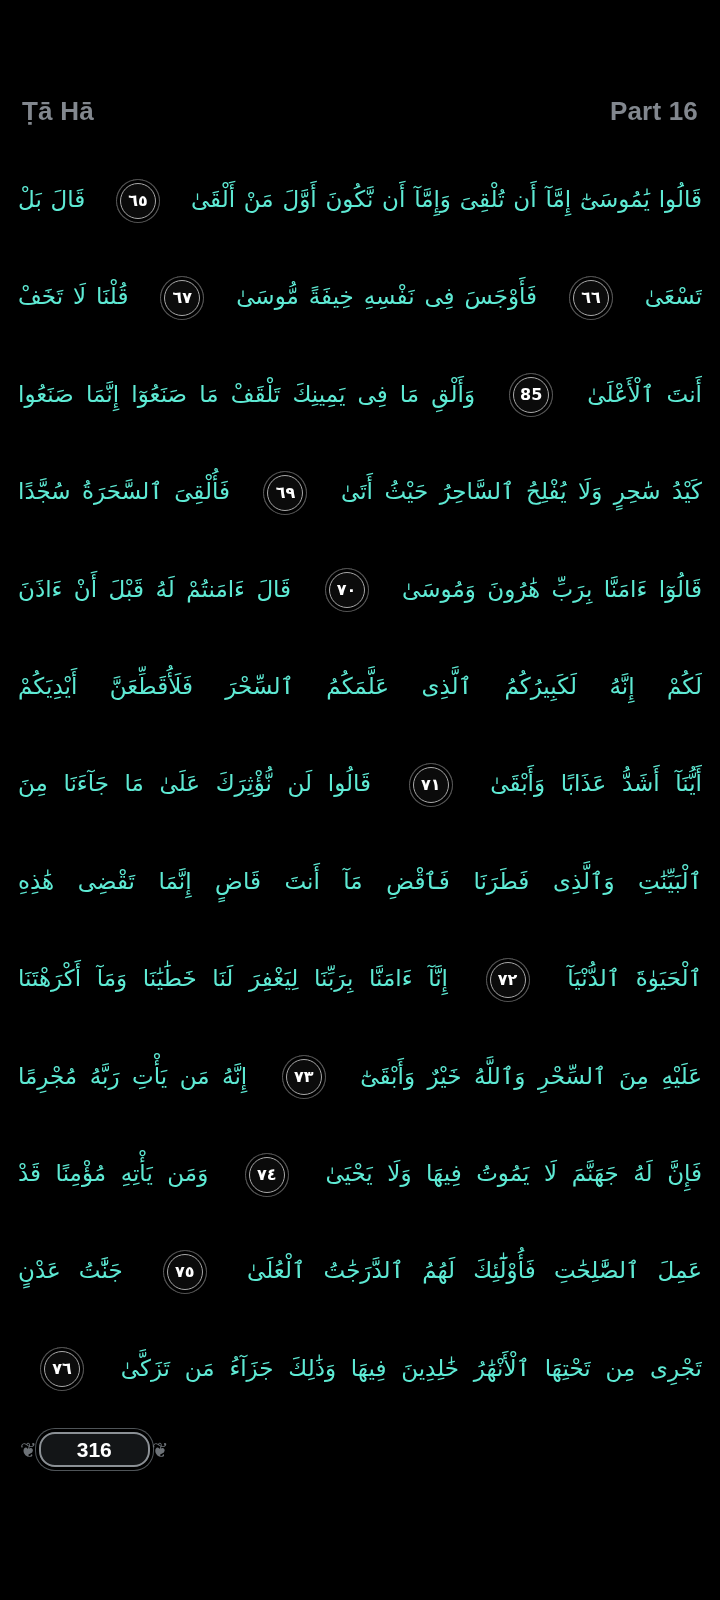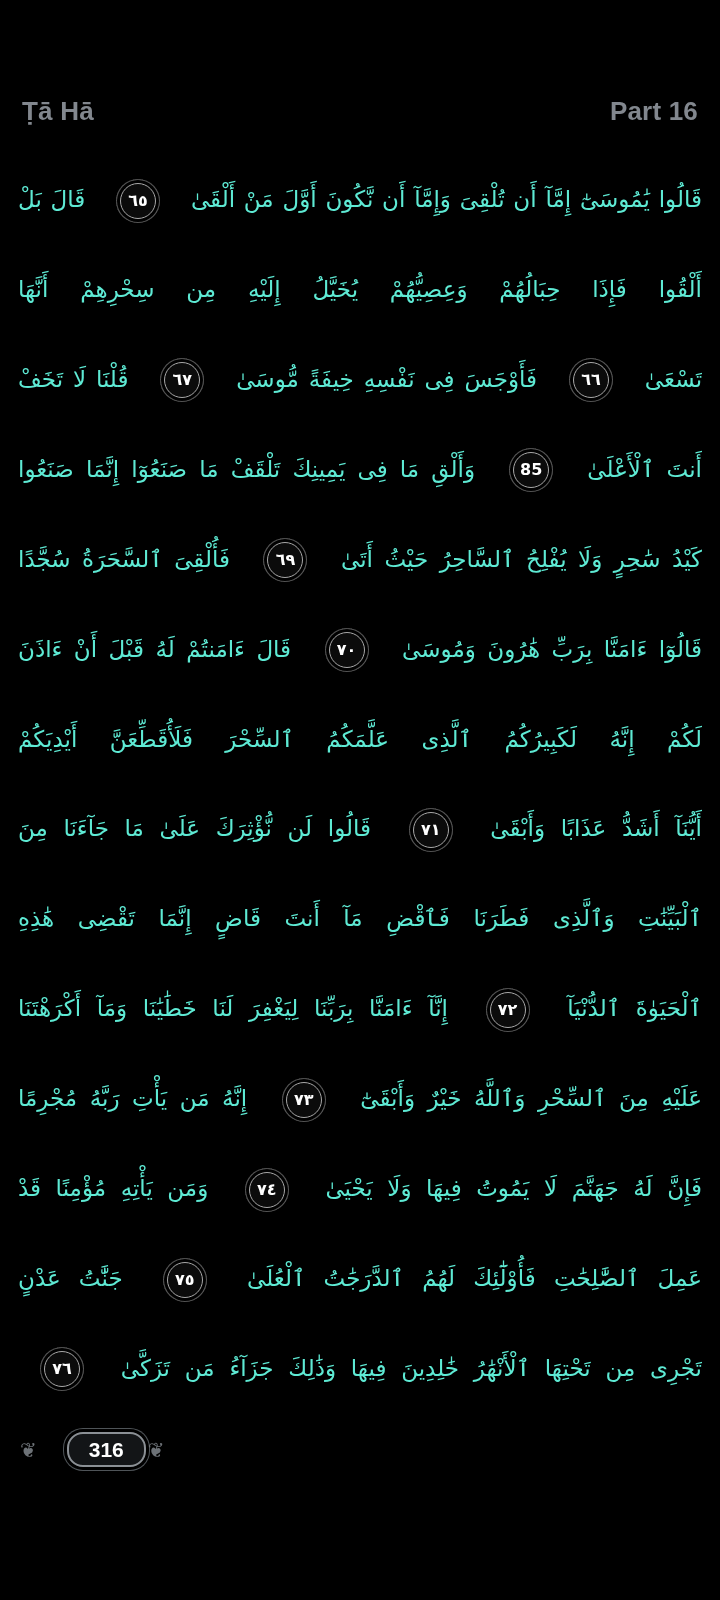--- a/index.html
+++ b/index.html
@@ -98,25 +98,24 @@
   .badge-ornament {
     color: #6d7277;
     font-size: 20px;
     line-height: 1;
   }
   .badge-pill {
     border: 2px solid #8b9095;
     border-radius: 16px;
     background: #131517;
     box-shadow: 0 0 0 3px #000000, 0 0 0 4px #4f5458;
-    padding: 5px 20px;
+    padding: 5px 36px;
     display: flex;
     align-items: center;
     justify-content: flex-start;
-    margin-left: 28px;
   }
   .badge-pill span {
     color: #ffffff;
     font-size: 21px;
     font-weight: 700;
     font-family: "Liberation Sans", "DejaVu Sans", sans-serif;
     line-height: 1;
   }
 </style>
 </head>
@@ -126,21 +125,20 @@
 
   <div class="header">
     <span>Ṭā Hā</span>
     <span>Part 16</span>
   </div>
 
   <div class="verses">
       <div class="line"><span class="ayah-text">قَالُوا يَٰمُوسَىٰٓ إِمَّآ أَن تُلْقِىَ وَإِمَّآ أَن نَّكُونَ أَوَّلَ مَنْ أَلْقَىٰ</span> <span class="ayah-marker">
           <span class="ayah-num">٦٥</span>
         </span> <span class="ayah-text">قَالَ بَلْ</span> </div>
-      <div class="line"><span class="ayah-text">أَلْقُوا فَإِذَا حِبَالُهُمْ وَعِصِيُّهُمْ يُخَيَّلُ إِلَيْهِ مِن سِحْرِهِمْ أَنَّهَا</span> </div>
       <div class="line"><span class="ayah-text">تَسْعَىٰ</span> <span class="ayah-marker">
           <span class="ayah-num">٦٦</span>
         </span> <span class="ayah-text">فَأَوْجَسَ فِى نَفْسِهِ خِيفَةً مُّوسَىٰ</span> <span class="ayah-marker">
           <span class="ayah-num">٦٧</span>
         </span> <span class="ayah-text">قُلْنَا لَا تَخَفْ إِنَّكَ</span> </div>
       <div class="line"><span class="ayah-text">أَنتَ ٱلْأَعْلَىٰ</span> <span class="ayah-marker">
           <span class="ayah-num">85</span>
         </span> <span class="ayah-text">وَأَلْقِ مَا فِى يَمِينِكَ تَلْقَفْ مَا صَنَعُوٓا إِنَّمَا صَنَعُوا</span> </div>
       <div class="line"><span class="ayah-text">كَيْدُ سَٰحِرٍ وَلَا يُفْلِحُ ٱلسَّاحِرُ حَيْثُ أَتَىٰ</span> <span class="ayah-marker">
           <span class="ayah-num">٦٩</span>

